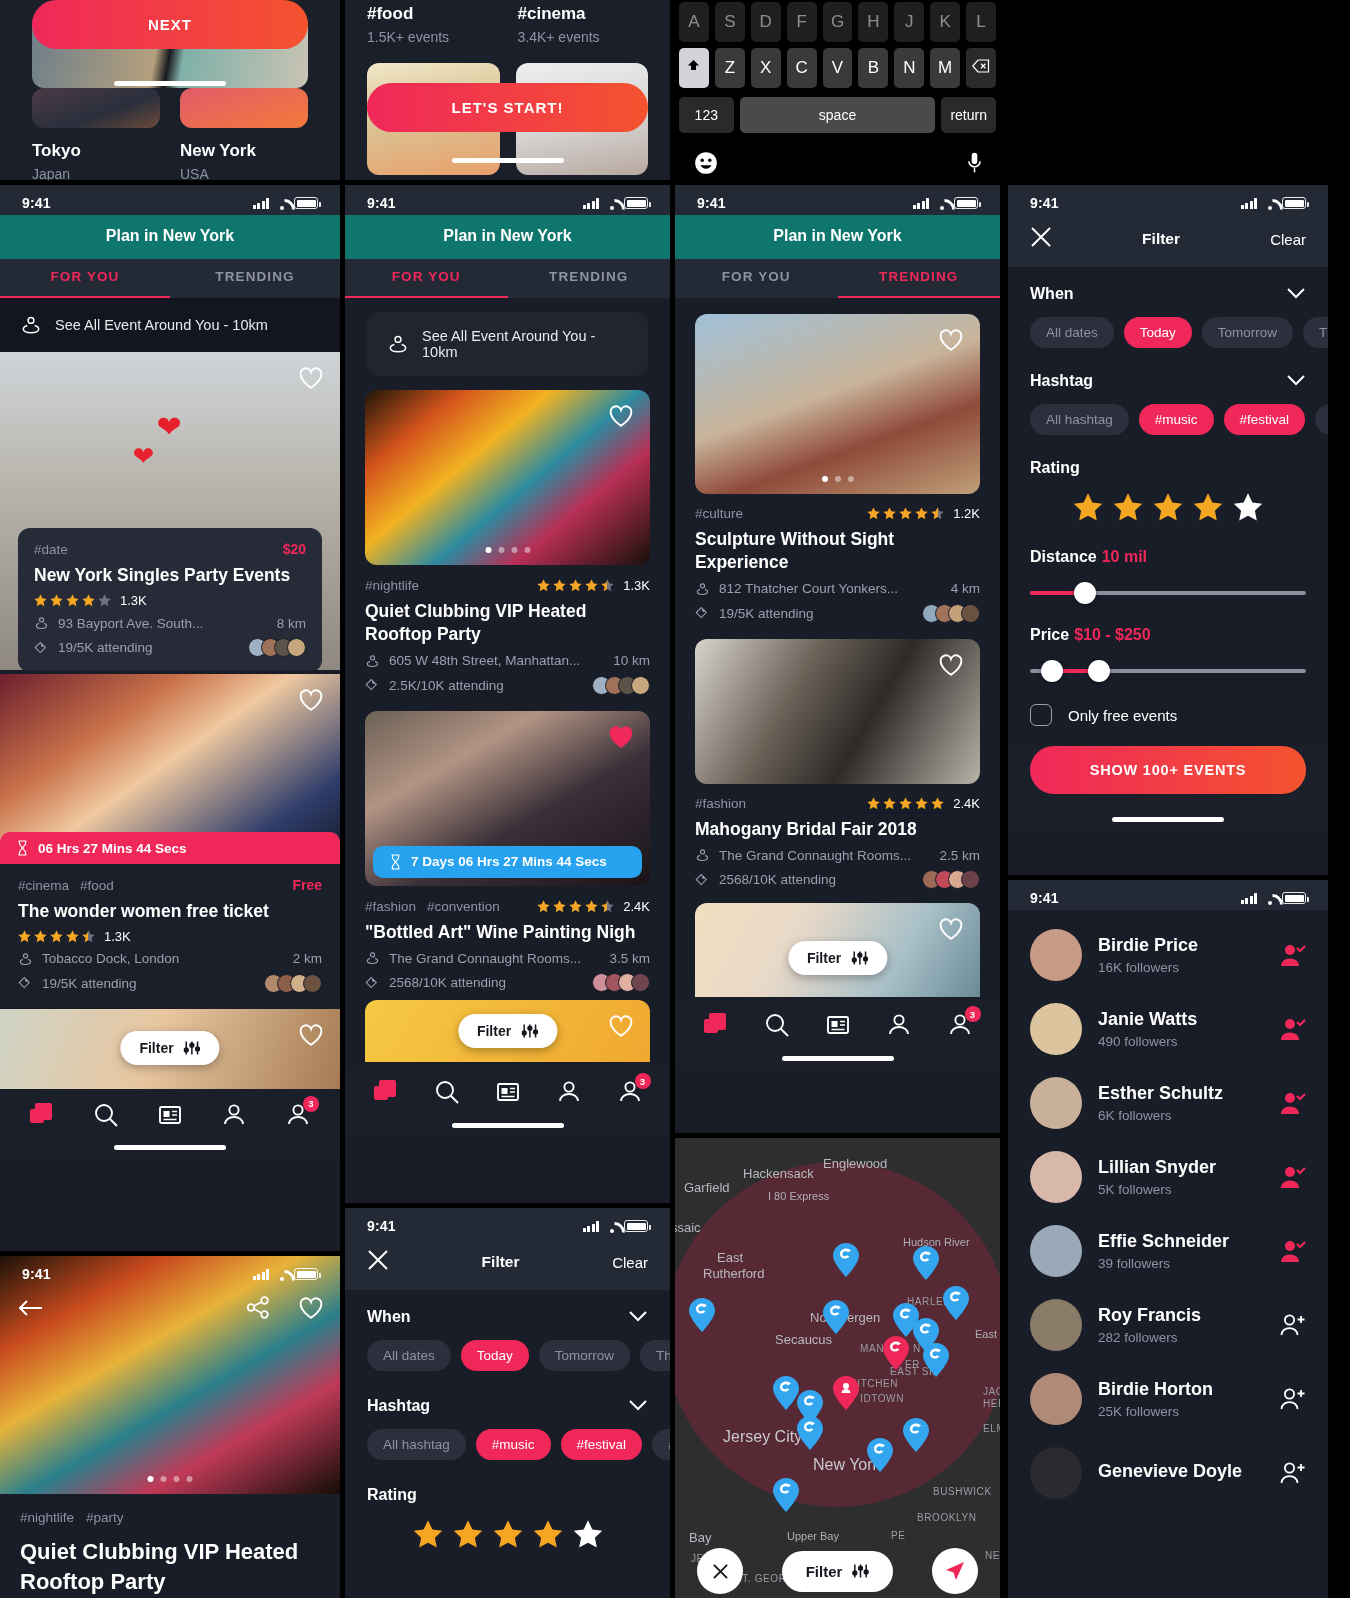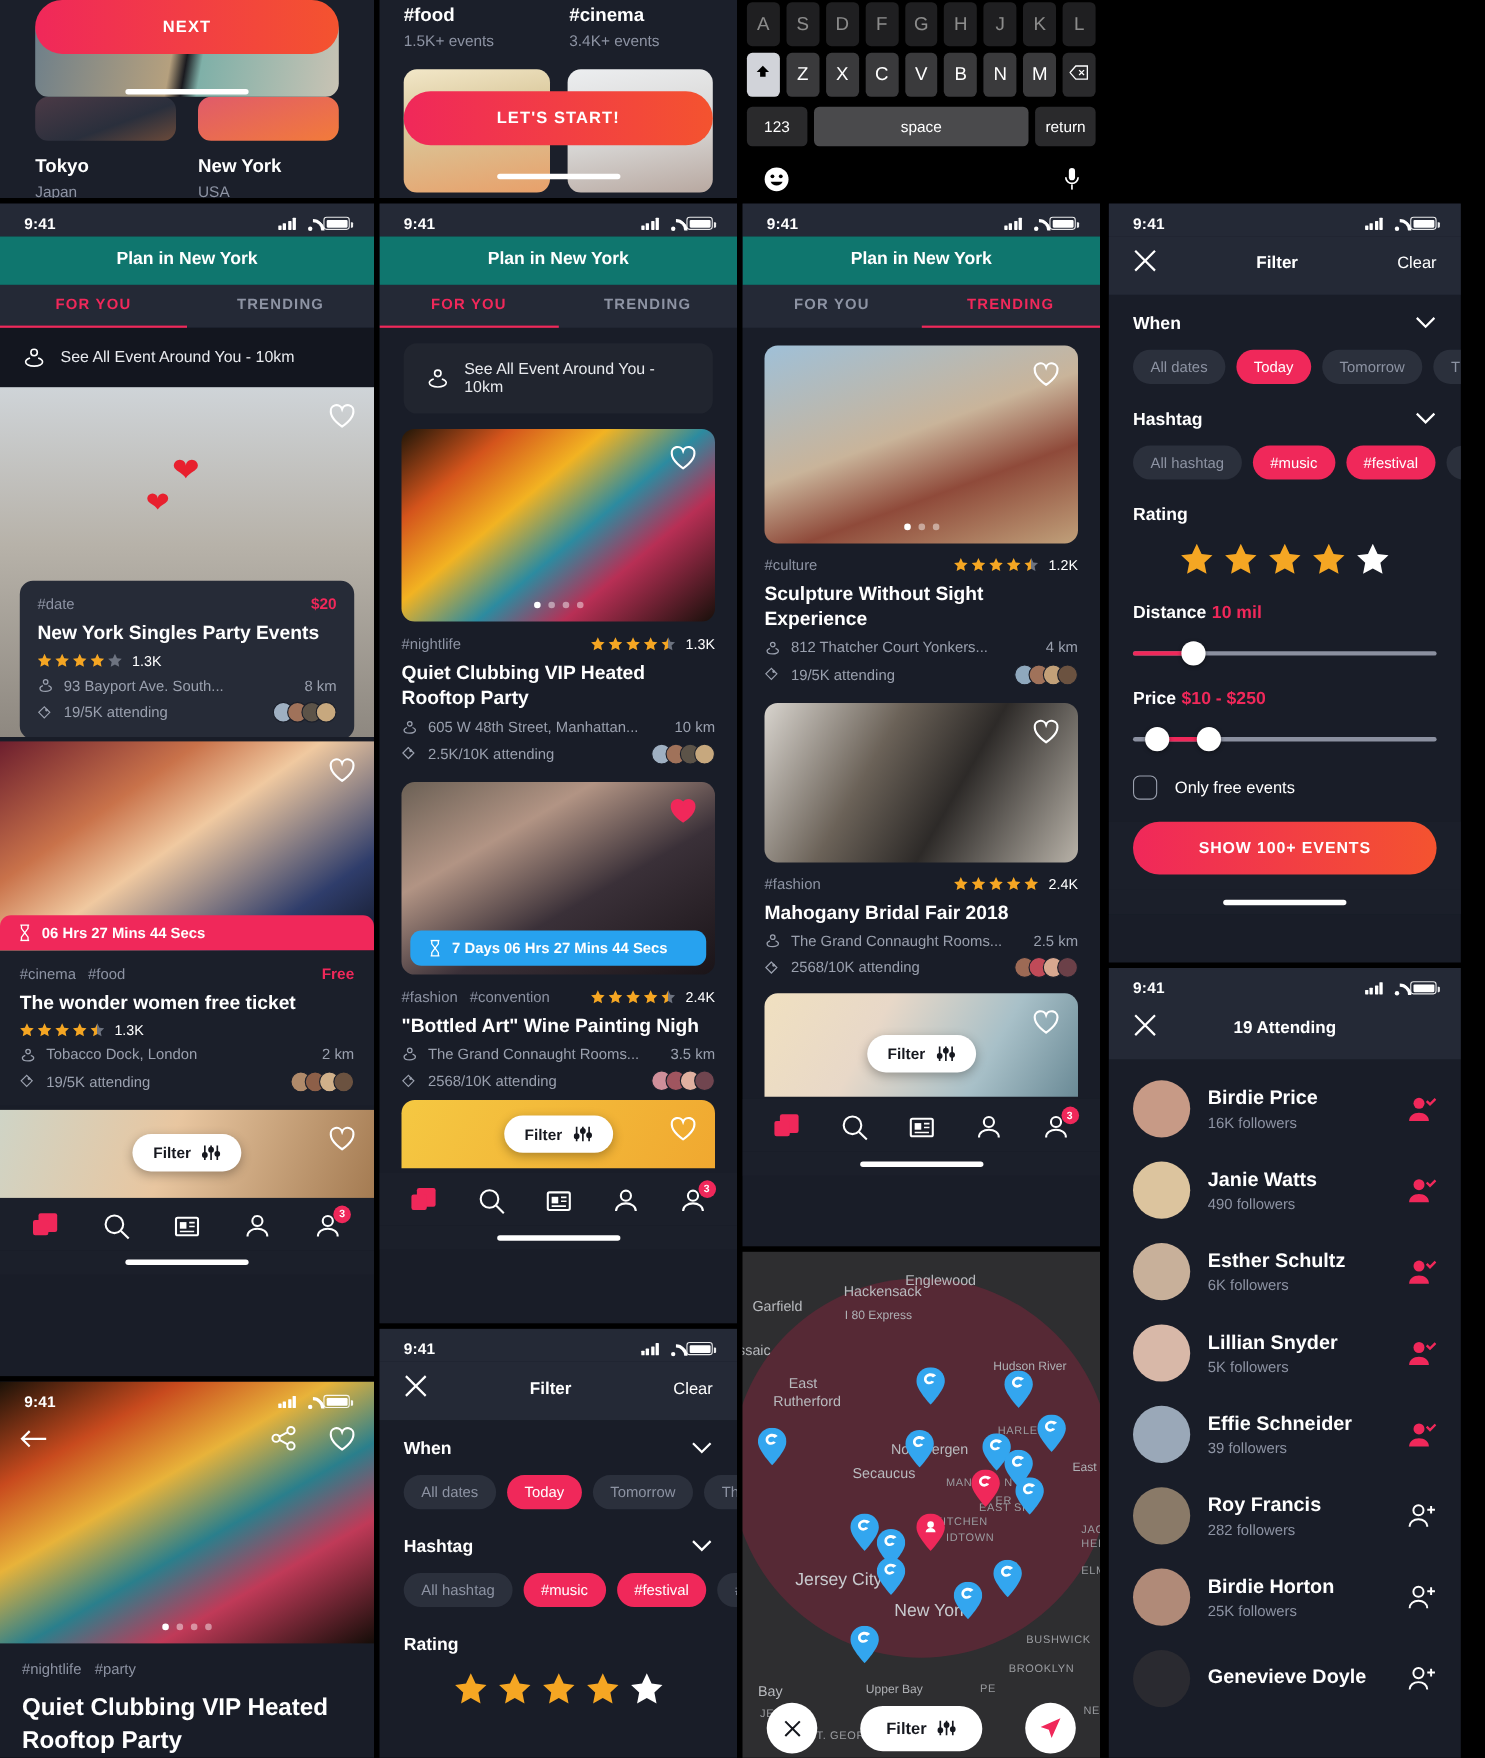--- a/index.html
+++ b/index.html
@@ -1137,21 +1137,21 @@
       </div>
       <div class="homebar">
           <i></i>
         </div>
     </div>
 
     <div class="phone map" style="flex:1;">
       <div class="radius" style="left:-10px;top:24px;width:345px;height:345px;"></div>
       <div id="map-labels">
           <div class="maplabel med" style="left: 148px; top: 18px;">Englewood</div>
-          <div class="maplabel med" style="left: 68px; top: 28px; margin-left: 24px;">Hackensack</div>
+          <div class="maplabel med" style="left: 68px; top: 28px;">Hackensack</div>
           <div class="maplabel med" style="left: 9px; top: 42px;">Garfield</div>
           <div class="maplabel " style="left: 93px; top: 52px;">I 80 Express</div>
           <div class="maplabel med" style="left: -4px; top: 82px;">ssaic</div>
           <div class="maplabel med" style="left: 42px; top: 112px;">East</div>
           <div class="maplabel med" style="left: 28px; top: 128px;">Rutherford</div>
           <div class="maplabel " style="left: 228px; top: 98px;">Hudson River</div>
           <div class="maplabel caps" style="left: 232px; top: 158px;">HARLEM</div>
           <div class="maplabel med" style="left: 135px; top: 172px;">No</div>
           <div class="maplabel med" style="left: 172px; top: 172px;">ergen</div>
           <div class="maplabel med" style="left: 100px; top: 194px;">Secaucus</div>
@@ -1390,28 +1390,20 @@
               <i></i>
               <i></i>
               <i></i>
             </span>
           <span class="wifi"></span>
           <span class="batt">
               <i></i>
             </span>
         </span>
       </div>
-      <div class="filterhead" style="justify-content:flex-start;gap:0;">
-        <span>
-          <svg width="22" height="22" viewBox="0 0 22 22" fill="none" stroke="#fff" stroke-width="2">
-              <path d="M2 2l18 18M20 2L2 20"></path>
-            </svg>
-        </span>
-        <span class="ttl" style="flex:1;text-align:center;margin-right:22px;">19 Attending</span>
-      </div>
       <div id="people-list" style="padding-top:8px;">
           <div class="person">
             <span class="avatar" style="background:#c79a86"></span>
             <span class="pinfo">
               <span class="pname" style="display:block">Birdie Price</span>
               <span class="pfoll" style="display:block">16K followers</span>
             </span>
             <svg class="followico" viewBox="0 0 26 24" fill="#f0285a">
               <circle cx="10" cy="7" r="5"></circle>
               <path d="M1 23c0-4.6 4-7.5 9-7.5s9 2.9 9 7.5z"></path>

